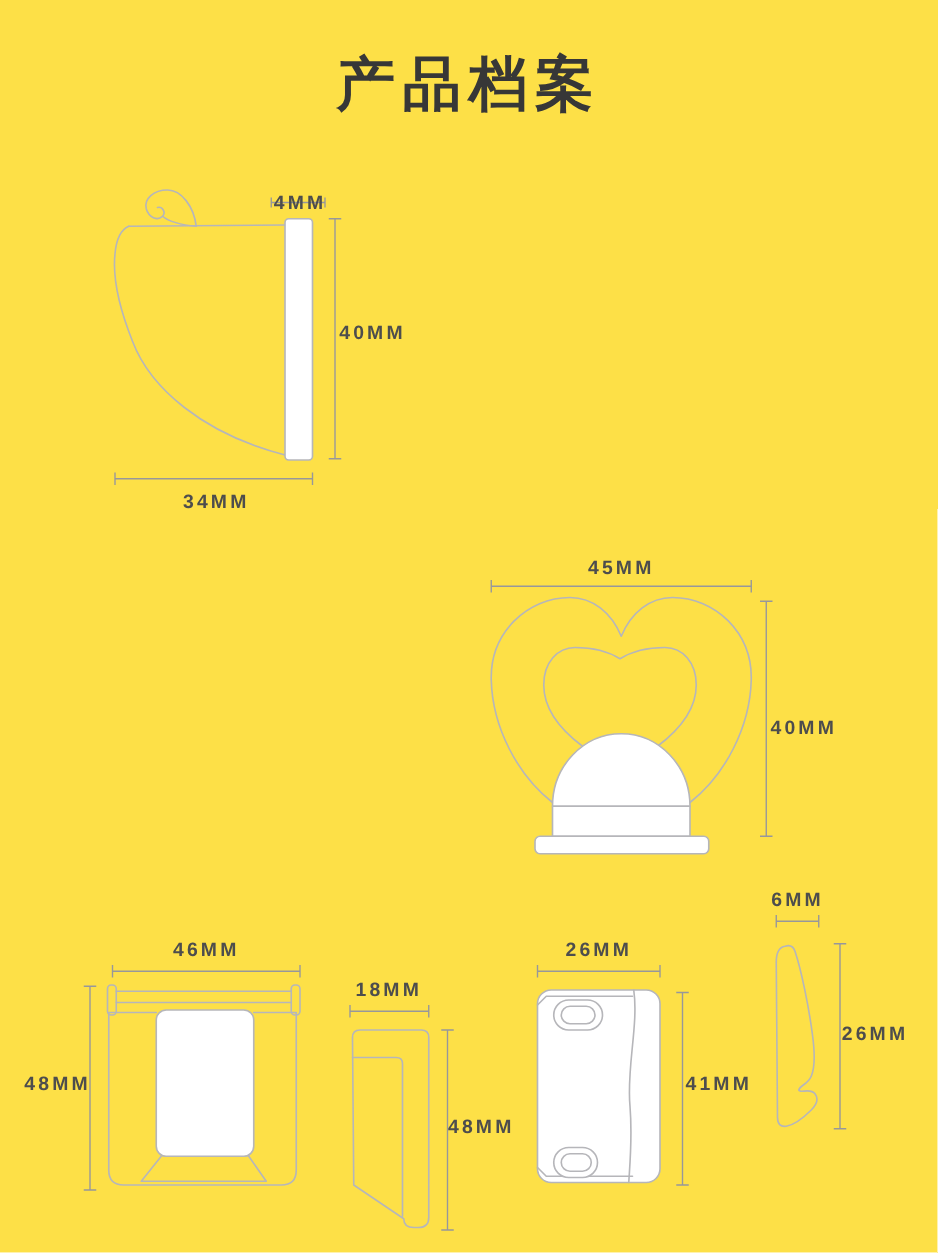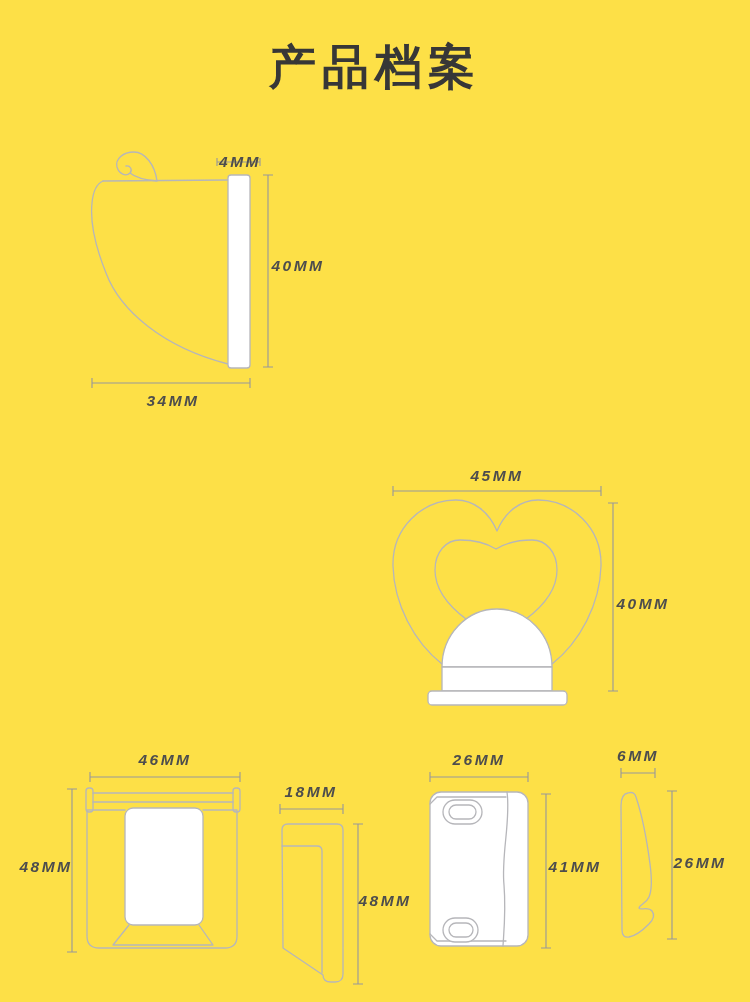--- a/index.html
+++ b/index.html
@@ -1,21 +1,21 @@
 <!DOCTYPE html>
 <html><head>
 <meta charset="utf-8">
 <style>
   html,body{margin:0;padding:0;background:#ffffff;}
   .canvas{position:relative;width:750px;height:1002px;background:#fde047;overflow:hidden;
           font-family:"Liberation Sans",sans-serif;}
   .page-title{position:absolute;left:0;top:36px;width:100%;margin:0;text-align:center;
           font-size:47px;font-weight:700;letter-spacing:6px;color:#373737;
           font-family:"Liberation Sans",sans-serif;}
-  .drawing{position:absolute;margin:0;font-style:italic;}
+  .drawing{position:absolute;margin:0;}
   .drawing svg{display:block;overflow:visible;}
   .outline{fill:none;stroke:#b6b6ba;stroke-width:1.3;stroke-linecap:round;stroke-linejoin:round;}
   .fillw{fill:#ffffff;}
   .dim{fill:none;stroke:#97979b;stroke-width:1.1;}
   .dim-label{font-family:"Liberation Sans",sans-serif;font-size:15.5px;font-weight:600;
           letter-spacing:2.5px;fill:#4d4d4d;text-anchor:middle;}
 </style>
 </head>
 <body>
 
@@ -33,21 +33,21 @@
       <rect class="outline fillw" x="168" y="35" width="22" height="193" rx="3"></rect>
       <path class="dim" d="M203,35 h10 M208,35 v192 M203,227 h10"></path>
       <text class="dim-label" x="238" y="131">40MM</text>
       <path class="dim" d="M32,238 v10 M32,243 h158 M190,238 v10"></path>
       <text class="dim-label" x="113" y="266">34MM</text>
     </svg>
   </figure>
 
 
 
-  <figure class="drawing" style="left:380px;top:452px;">
+  <figure class="drawing" style="left:380px;top:430px;">
     <svg width="320" height="265" viewBox="0 0 320 265">
       <path class="dim" d="M13,34 v10 M13,39 h208 M221,34 v10"></path>
       <text class="dim-label" x="117" y="29">45MM</text>
       <path class="outline" d="M62,212 C34,190 14,152 13,114 C12,76 42,48 76,48 C94,48 109,60 117,79 C125,60 140,48 158,48 C192,48 222,76 221,114 C220,152 200,190 172,212"></path>
       <path class="outline" d="M86,167 C66,152 55,135 55,118 C55,100 66,88 80,88 C95,88 108,92 116,97 C124,92 137,88 152,88 C166,88 177,100 177,118 C177,135 166,152 146,167"></path>
       <path class="outline fillw" d="M62,215 A55,58 0 0 1 172,215 Z"></path>
       <rect class="outline fillw" x="62" y="215" width="110" height="24"></rect>
       <rect class="outline fillw" x="48" y="239" width="139" height="14" rx="4"></rect>
       <path class="dim" d="M228,51 h10 M233,51 v188 M228,239 h10"></path>
       <text class="dim-label" x="263" y="157">40MM</text>
@@ -90,21 +90,21 @@
       <path class="outline" d="M92,52 C96,80 86,115 89,145 C91,170 89,190 88,206"></path>
       <rect class="outline fillw" x="28" y="60" width="39" height="24" rx="12"></rect>
       <rect class="outline" x="34" y="65" width="27" height="14" rx="7"></rect>
       <rect class="outline fillw" x="28" y="178" width="35" height="24" rx="12"></rect>
       <rect class="outline" x="34" y="183" width="24" height="14" rx="7"></rect>
       <path class="dim" d="M126,54 h10 M131,54 v154 M126,208 h10"></path>
       <text class="dim-label" x="160" y="132">41MM</text>
     </svg>
   </figure>
 
-  <figure class="drawing" style="left:595px;top:736px;">
+  <figure class="drawing" style="left:595px;top:700px;">
     <svg width="155" height="230" viewBox="0 0 155 230">
       <path class="dim" d="M26,32 v10 M26,37 h34 M60,32 v10"></path>
       <text class="dim-label" x="43" y="25">6MM</text>
       <path class="outline" d="M33,57 Q39,55 41,61 C46,76 52,105 55,128 C57,143 57,154 54,161 C51,168 45,168 44,172 C45,175 53,170 57,175 C60,179 58,184 54,188 C48,194 40,200 34,201 Q27,202 27,194 L26,70 Q26,58 33,57 Z"></path>
       <path class="dim" d="M72,55 h10 M77,55 v148 M72,203 h10"></path>
       <text class="dim-label" x="105" y="132">26MM</text>
     </svg>
   </figure>
 
 </div>

